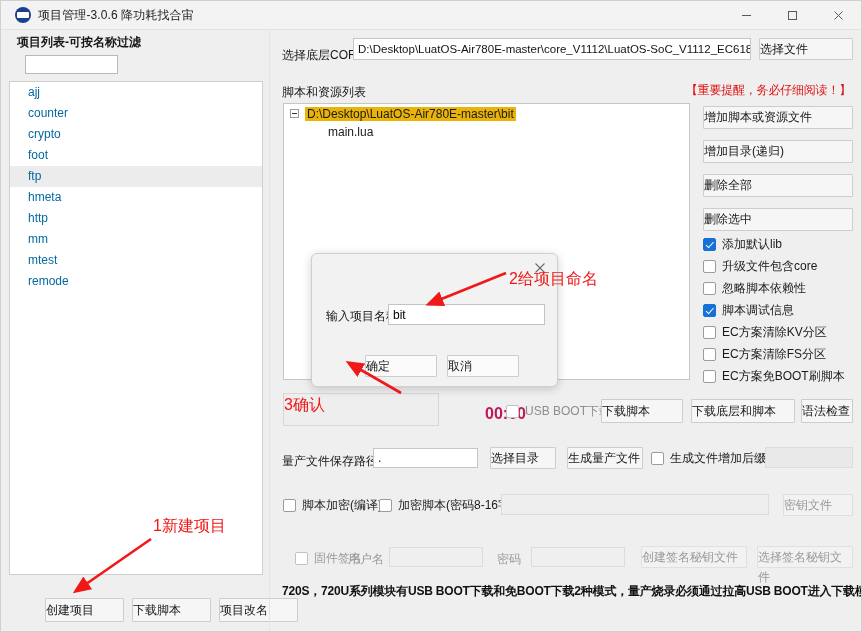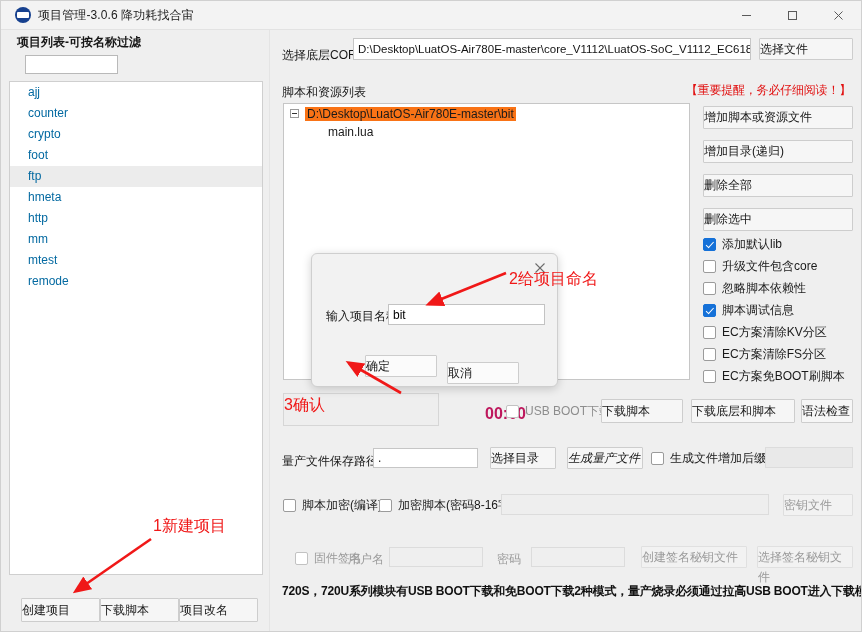--- a/index.html
+++ b/index.html
@@ -109,23 +109,25 @@
     padding-left: 18px;
     font-size: 12px;
     color: #0369a1;
     white-space: nowrap;
   }
   .project-item.selected {
     background: #ececec;
   }
   .bottom-buttons {
     position: absolute;
-    left: 20px; top: 597px;
+    left: 0; top: 597px;
     width: 254px;
     display: flex;
+    gap: 8px;
+    padding-left: 44px;
   }
   .btn {
     background: #f6f6f6;
     border: 1px solid #cdcdcd;
     box-sizing: border-box;
     font-family: inherit;
     font-size: 12px;
     color: #171717;
     text-align: left;
     cursor: default;
@@ -210,21 +212,21 @@
     flex: none;
   }
   .tree-toggle::before {
     content: "";
     position: absolute;
     left: 1px; top: 3px;
     width: 5px; height: 1px;
     background: #333;
   }
   .tree-root-text {
-    background: #f97316;
+    background: #eab308;
     padding: 0 2px;
   }
   .tree-child {
     padding-left: 44px;
     height: 19px;
     line-height: 19px;
     font-size: 12px;
   }
 
   .side-btn {
@@ -310,21 +312,21 @@
     width: 105px; height: 20px;
     background: #ffffff;
     border: 1px solid #c6c6c6;
     box-sizing: border-box;
     font-family: inherit;
     font-size: 12px;
     padding: 0 4px;
     line-height: 18px;
   }
   .btn-choose-dir { position: absolute; left: 489px; top: 446px; width: 66px; height: 22px; line-height: 20px; }
-  .btn-gen { position: absolute; left: 566px; top: 446px; width: 76px; height: 22px; line-height: 20px; font-style: italic; }
+  .btn-gen { position: absolute; left: 566px; top: 446px; width: 76px; height: 22px; line-height: 20px; }
   .suffix-chk {
     position: absolute;
     left: 650px; top: 449px;
     display: flex;
     align-items: center;
     font-size: 12px;
   }
   .suffix-input {
     position: absolute;
     left: 764px; top: 446px;
@@ -456,21 +458,21 @@
   }
   .modal-ok {
     position: absolute;
     left: 53px; top: 101px;
     width: 72px; height: 22px;
     line-height: 20px;
     background: #fbfbfb;
   }
   .modal-cancel {
     position: absolute;
-    left: 135px; top: 108px;
+    left: 135px; top: 101px;
     width: 72px; height: 22px;
     line-height: 20px;
     background: #fbfbfb;
   }
 
   
   .anno {
     position: absolute;
     color: #f01818;
     font-size: 16px;

